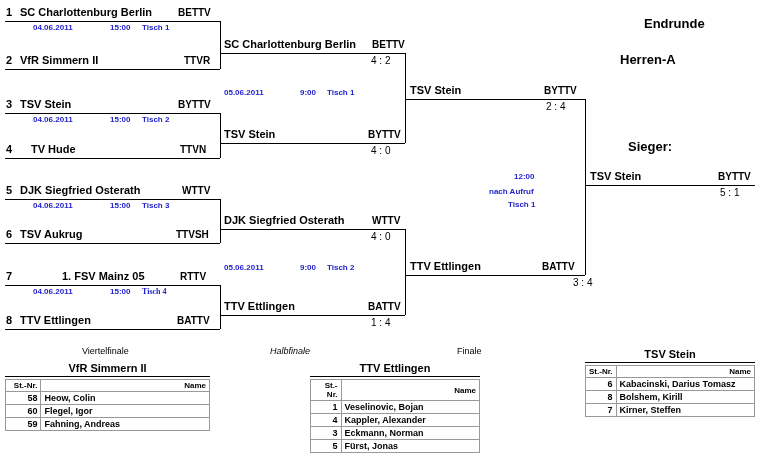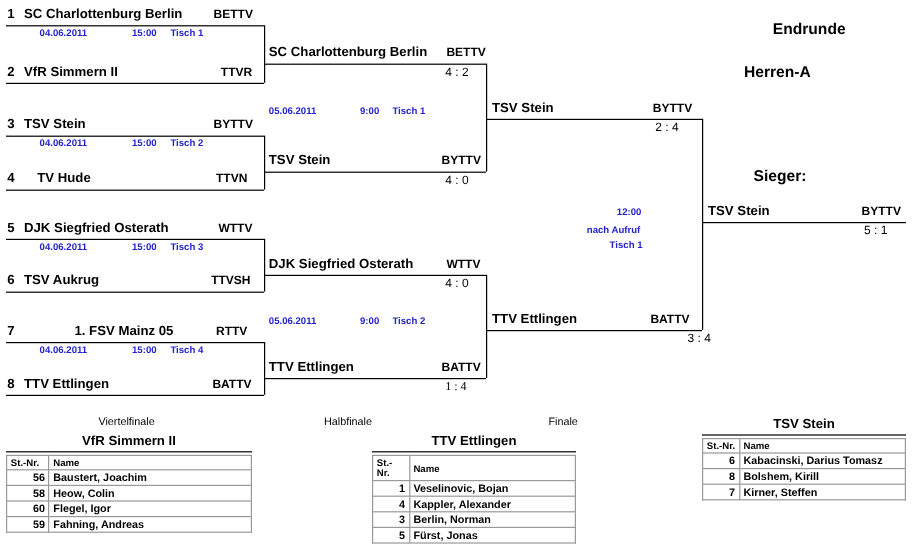--- a/index.html
+++ b/index.html
@@ -9,21 +9,21 @@
   .assoc{font-size:10px;font-weight:bold;color:#000;}
   .meta{font-size:8px;color:#2222cc;font-weight:bold;}
   .score{font-size:10px;color:#000;}
   .line{position:absolute;background:#000;}
   .hl{height:1px;}
   .vl{width:1px;}
   .stage{font-size:9px;color:#000;}
   .bigtitle{font-size:13px;font-weight:bold;color:#000;}
   table.roster{border-collapse:collapse;font-size:9px;}
   table.roster td,table.roster th{border:1px solid #999;padding:1px 3px;font-weight:bold;}
-  table.roster th{font-weight:bold;text-align:left;font-size:8px;}
+  table.roster th{font-weight:bold;text-align:right;font-size:8px;}
   .rhead{font-size:11px;font-weight:bold;text-align:center;}
   .num{text-align:right;width:26px;}
   .rname{text-align:left;width:150px;}
 </style>
 </head>
 <body>
 
 <div class="abs team" style="left:6px;top:6px;">1</div>
 <div class="abs team" style="left:20px;top:6px;">SC Charlottenburg Berlin</div>
 <div class="abs assoc" style="left:178px;top:7px;">BETTV</div>
@@ -66,21 +66,21 @@
 <div class="abs assoc" style="left:176px;top:229px;text-align:center;">TTVSH</div>
 <div class="line hl" style="left:5px;top:243px;width:215px;"></div>
 
 <div class="abs team" style="left:6px;top:270px;">7</div>
 <div class="abs team" style="left:20px;top:270px;margin-left:42px;">1. FSV Mainz 05</div>
 <div class="abs assoc" style="left:180px;top:271px;">RTTV</div>
 <div class="line hl" style="left:5px;top:285px;width:215px;"></div>
 
 <div class="abs meta" style="left:33px;top:287px;">04.06.2011</div>
 <div class="abs meta" style="left:110px;top:287px;">15:00</div>
-<div class="abs meta" style="left:142px;top:287px;">Tisch 4</div>
+<div class="abs meta" style="left:142px;top:287px;font-family:Liberation Serif, serif;">Tisch 4</div>
 
 <div class="abs team" style="left:6px;top:314px;">8</div>
 <div class="abs team" style="left:20px;top:314px;">TTV Ettlingen</div>
 <div class="abs assoc" style="left:177px;top:315px;">BATTV</div>
 <div class="line hl" style="left:5px;top:329px;width:215px;"></div>
 
 <div class="line vl" style="left:220px;top:21px;height:48px;"></div>
 <div class="line vl" style="left:220px;top:113px;height:45px;"></div>
 <div class="line vl" style="left:220px;top:199px;height:44px;"></div>
 <div class="line vl" style="left:220px;top:285px;height:44px;"></div>
@@ -104,21 +104,21 @@
 <div class="line hl" style="left:220px;top:229px;width:185px;"></div>
 <div class="abs score" style="left:371px;top:231px;">4 : 0</div>
 
 <div class="abs meta" style="left:224px;top:263px;">05.06.2011</div>
 <div class="abs meta" style="left:300px;top:263px;">9:00</div>
 <div class="abs meta" style="left:327px;top:263px;">Tisch 2</div>
 
 <div class="abs team" style="left:224px;top:300px;">TTV Ettlingen</div>
 <div class="abs assoc" style="left:368px;top:301px;">BATTV</div>
 <div class="line hl" style="left:220px;top:315px;width:185px;"></div>
-<div class="abs score" style="left:371px;top:317px;font-family:Liberation Serif, serif;">1 : 4</div>
+<div class="abs score" style="left:371px;top:317px;">1 : 4</div>
 
 <div class="line vl" style="left:405px;top:53px;height:90px;"></div>
 <div class="line vl" style="left:405px;top:229px;height:86px;"></div>
 
 <div class="abs team" style="left:410px;top:84px;">TSV Stein</div>
 <div class="abs assoc" style="left:544px;top:85px;">BYTTV</div>
 <div class="line hl" style="left:405px;top:99px;width:180px;"></div>
 <div class="abs score" style="left:546px;top:101px;">2 : 4</div>
 
 <div class="abs meta" style="left:514px;top:172px;">12:00</div>
@@ -135,37 +135,33 @@
 <div class="abs bigtitle" style="left:620px;top:16px;padding-left:24px;">Endrunde</div>
 <div class="abs bigtitle" style="left:620px;top:52px;">Herren-A</div>
 <div class="abs bigtitle" style="left:628px;top:139px;">Sieger:</div>
 
 <div class="abs team" style="left:590px;top:170px;">TSV Stein</div>
 <div class="abs assoc" style="left:718px;top:171px;">BYTTV</div>
 <div class="line hl" style="left:585px;top:185px;width:170px;"></div>
 <div class="abs score" style="left:720px;top:187px;">5 : 1</div>
 
 <div class="abs stage" style="left:82px;top:346px;">Viertelfinale</div>
-<div class="abs stage" style="left:270px;top:346px;">Halbfinale</div>
+<div class="abs stage" style="left:270px;top:346px;font-style:italic;">Halbfinale</div>
 <div class="abs stage" style="left:457px;top:346px;">Finale</div>
 
 <div class="abs" style="left:5px;top:362px;width:205px;">
   <div class="rhead">VfR Simmern II</div>
   <div class="line hl" style="position:relative;left:0;top:2px;width:205px;"></div>
   <table class="roster" style="width:205px;margin-top:4px;">
     <tbody>
         <tr>
       <th class="num">St.-Nr.</th>
       <th class="rname">Name</th>
     </tr>
     <tr>
-      <td class="num">56</td>
-      <td class="rname">Baustert, Joachim</td>
-    </tr>
-    <tr>
       <td class="num">58</td>
       <td class="rname">Heow, Colin</td>
     </tr>
     <tr>
       <td class="num">60</td>
       <td class="rname">Flegel, Igor</td>
     </tr>
     <tr>
       <td class="num">59</td>
       <td class="rname">Fahning, Andreas</td>
@@ -186,21 +182,21 @@
     <tr>
       <td class="num">1</td>
       <td class="rname">Veselinovic, Bojan</td>
     </tr>
     <tr>
       <td class="num">4</td>
       <td class="rname">Kappler, Alexander</td>
     </tr>
     <tr>
       <td class="num">3</td>
-      <td class="rname">Berlin, Norman</td>
+      <td class="rname">Eckmann, Norman</td>
     </tr>
     <tr>
       <td class="num">5</td>
       <td class="rname">Fürst, Jonas</td>
     </tr>
   </tbody>
     </table>
 </div>
 
 <div class="abs" style="left:585px;top:348px;width:170px;">

